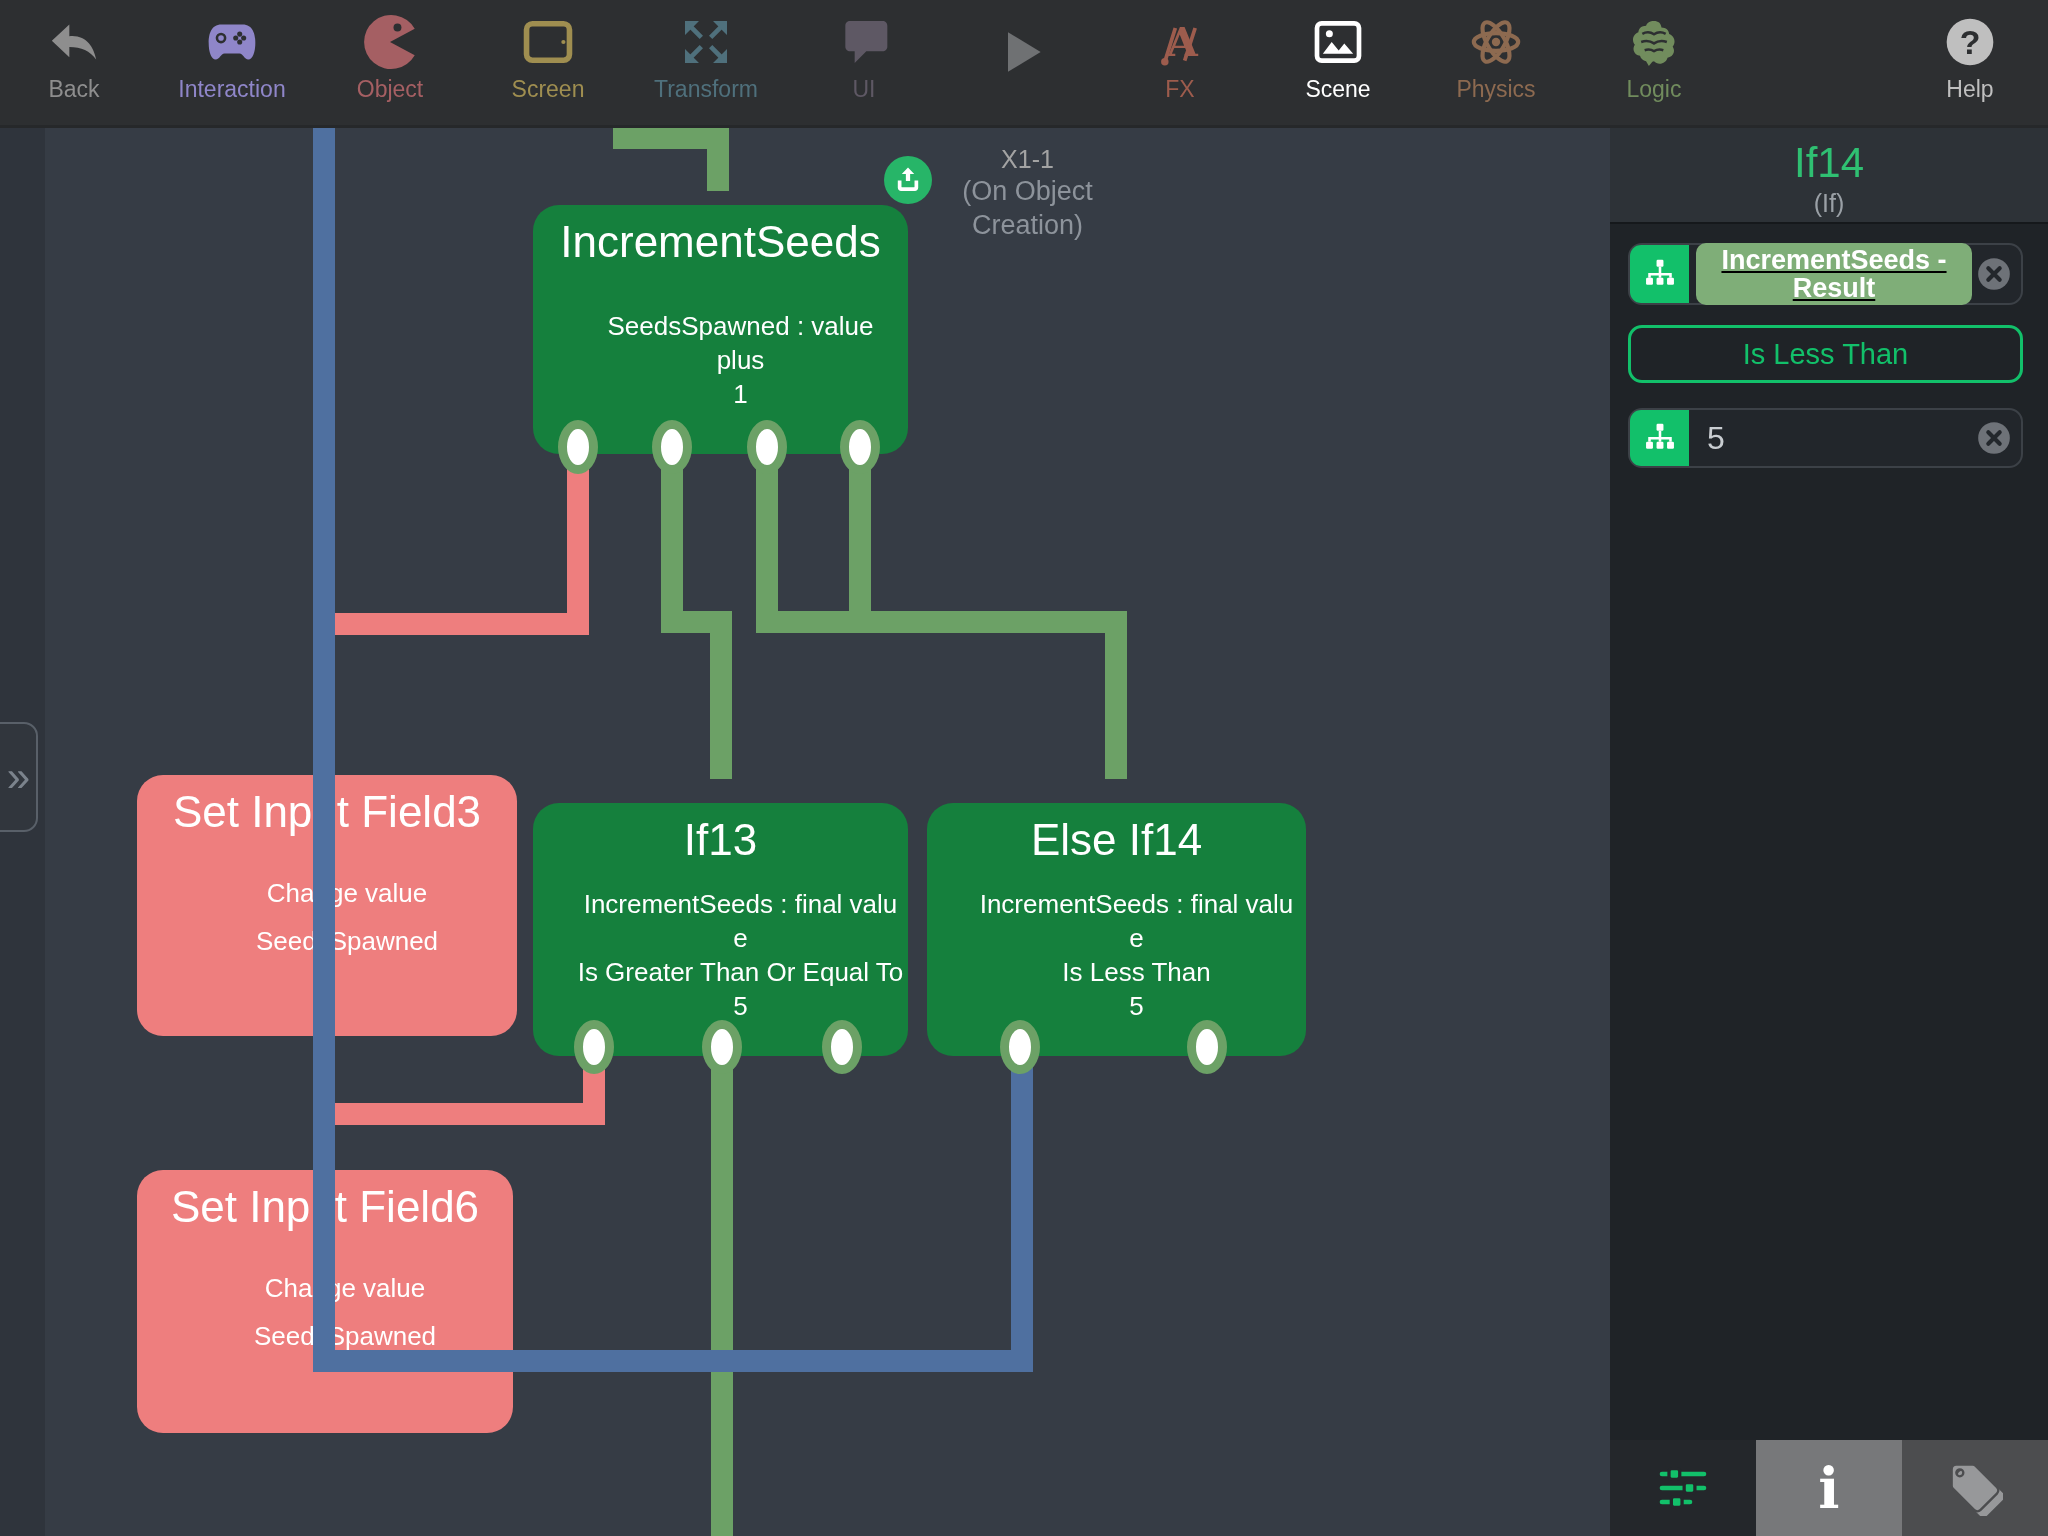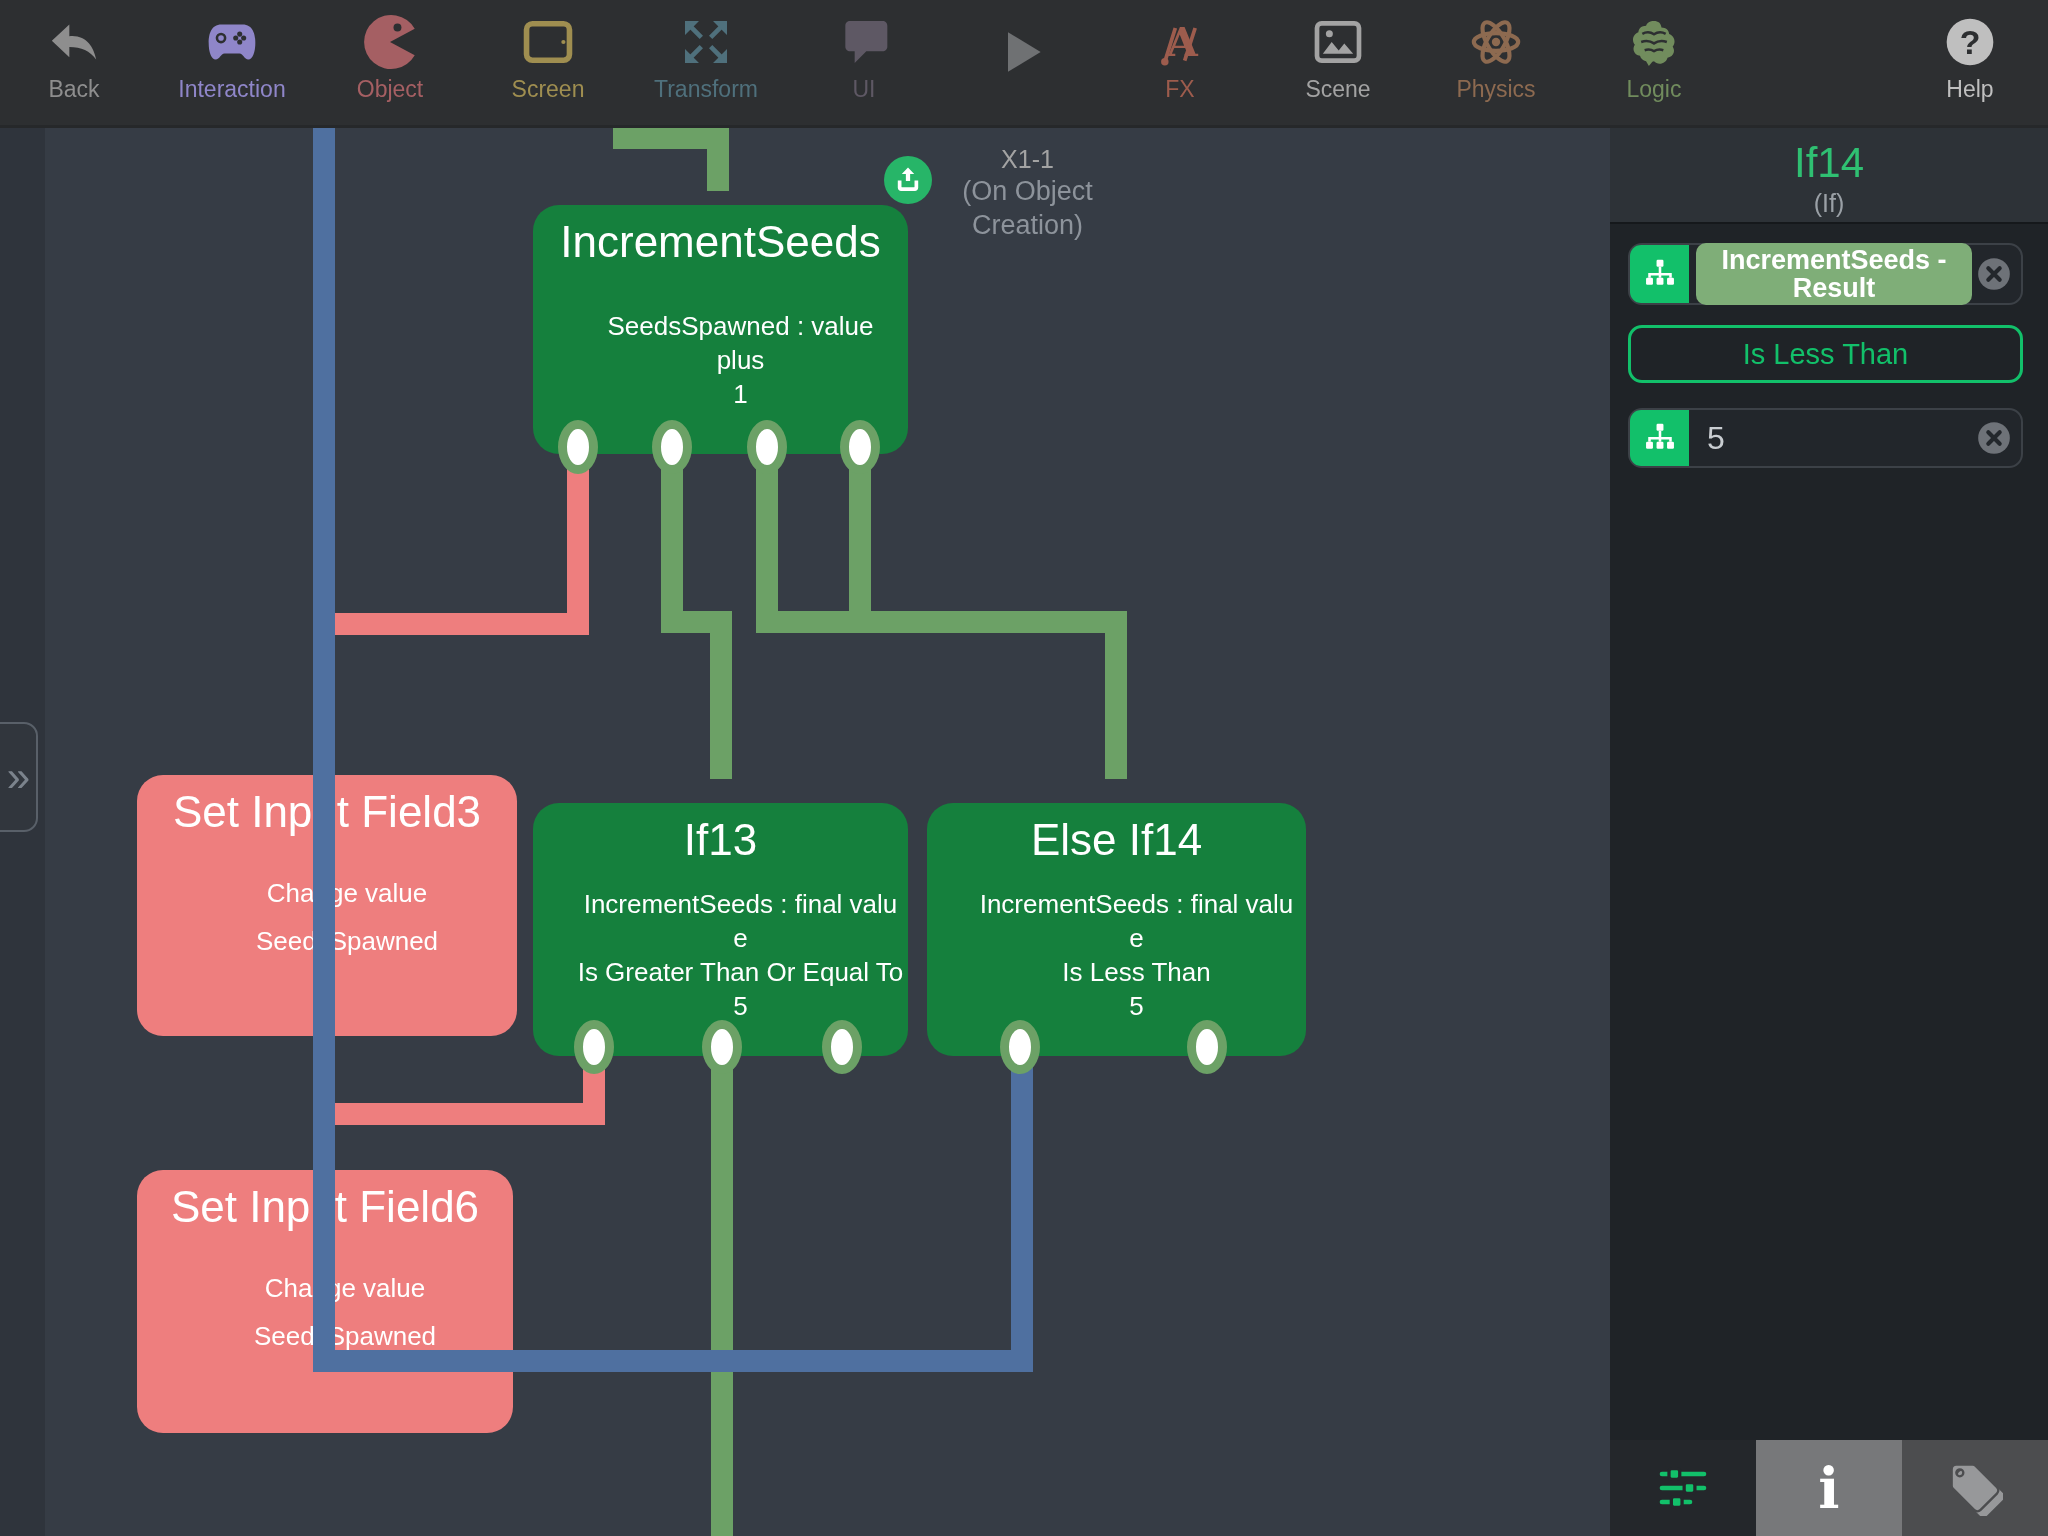--- a/index.html
+++ b/index.html
@@ -54,21 +54,21 @@
   .drawer-glyph{color:#7B838C;font-size:42px;padding-right:6px;line-height:1;}
 
   
   .sidebar{position:absolute;left:1610px;top:125px;width:438px;height:1411px;background:#1F2327;z-index:10;}
   .sb-header{position:absolute;left:0;top:0;width:438px;height:97px;background:#2D3237;
     border-bottom:2px solid #15181B;text-align:center;}
   .sb-title{color:#2FC072;font-size:42px;margin-top:14px;}
   .sb-sub{color:#9AA0A6;font-size:25px;margin-top:2px;}
   .sb-row{position:absolute;left:18px;width:395px;background:#22262B;border:2px solid #3C4147;
     border-radius:14px;box-sizing:border-box;display:flex;align-items:center;}
-  .sb-row1{top:118px;height:62px;}
+  .sb-row1{top:118px;height:62px;text-decoration:underline;}
   .sb-row3{top:283px;height:60px;}
   .sb-chip{width:59px;align-self:stretch;background:#12C06A;border-radius:11px 0 0 11px;
     display:flex;align-items:center;justify-content:center;flex:0 0 59px;}
   .sb-chip svg{width:36px;height:36px;}
   .sb-pill{margin-left:7px;width:276px;background:#7FAE78;border-radius:10px;color:#fff;
     font-weight:bold;font-size:27px;line-height:28px;text-align:center;padding:3px 0;}
   .sb-x{margin-left:auto;margin-right:8px;width:38px;height:38px;}
   .sb-x svg{width:38px;height:38px;}
   .sb-selector{position:absolute;left:18px;top:200px;width:395px;height:58px;border:3px solid #12C06A;
     border-radius:14px;box-sizing:border-box;display:flex;align-items:center;justify-content:center;
@@ -262,21 +262,21 @@
       <div class="tb-icon">
         <svg viewBox="0 0 24 24" fill="currentColor" stroke="currentColor">
           <text x="13" y="18" font-size="17" font-weight="bold" text-anchor="middle" font-family="DejaVu Serif, serif" stroke="none">A</text>
           <path d="M5.5 20.5L10 6M14 20l4.5-14" stroke-width="1.6" fill="none"></path>
           <circle cx="5.5" cy="20.5" r="1.6" stroke="none"></circle>
         </svg>
       </div>
       <div class="tb-label">FX</div>
     </div>
 
-    <div class="tb-item" style="left:1259px;color:#a3a3a3;">
+    <div class="tb-item" style="left:1259px;color:#ffffff;">
       <div class="tb-icon">
         <svg viewBox="0 0 24 24" fill="none" stroke="currentColor" stroke-width="2">
           <rect x="3" y="4" width="18" height="16" rx="2"></rect>
           <path d="M5.5 17l3.8-5 3 3.6 2.4-3 3.8 4.4z" fill="currentColor" stroke="none"></path>
           <circle cx="8.3" cy="8.5" r="1.5" fill="currentColor" stroke="none"></circle>
         </svg>
       </div>
       <div class="tb-label">Scene</div>
     </div>
 

